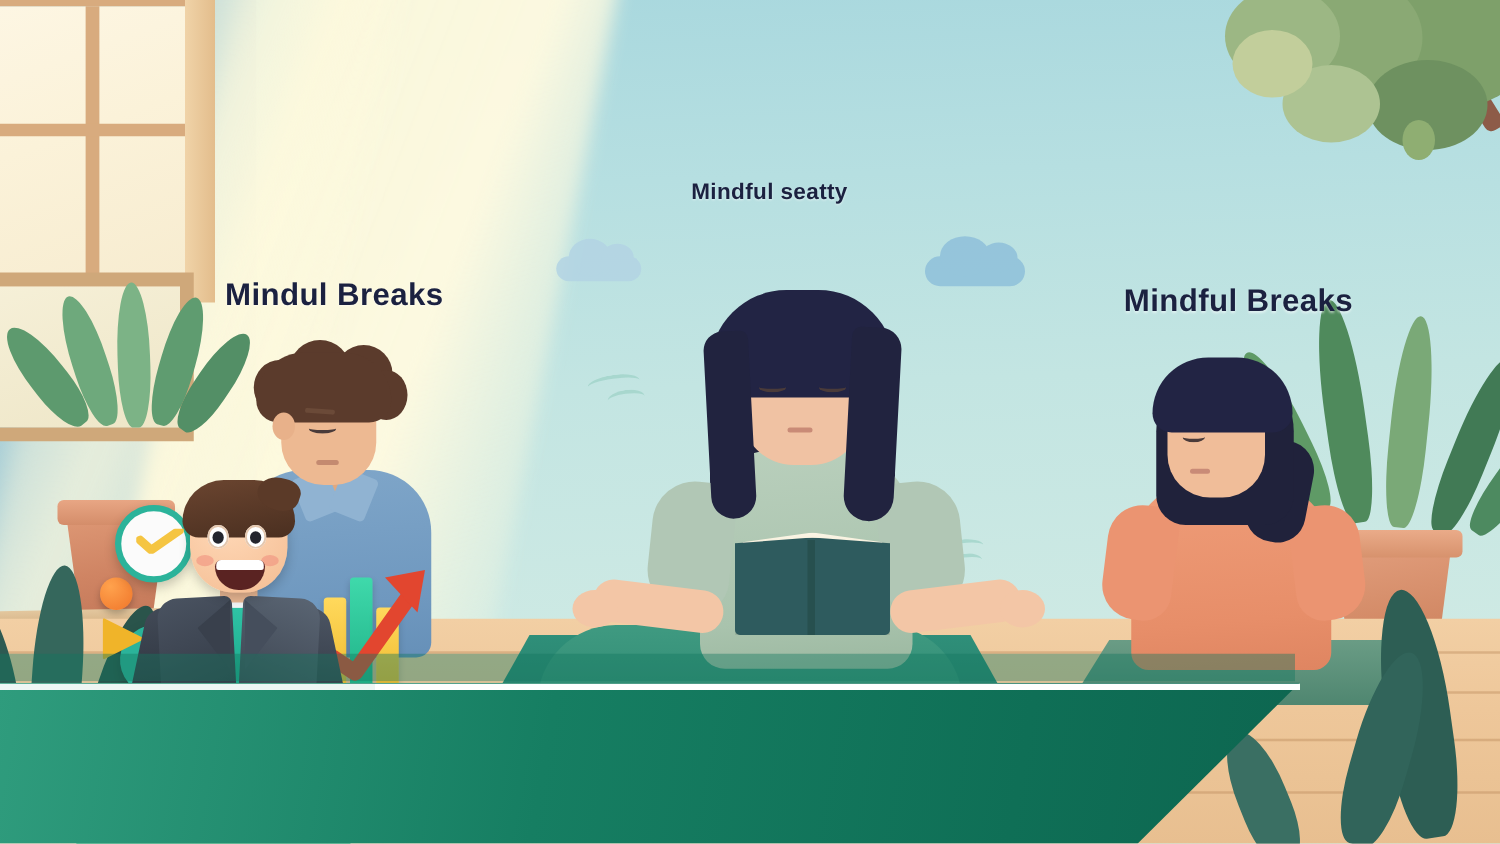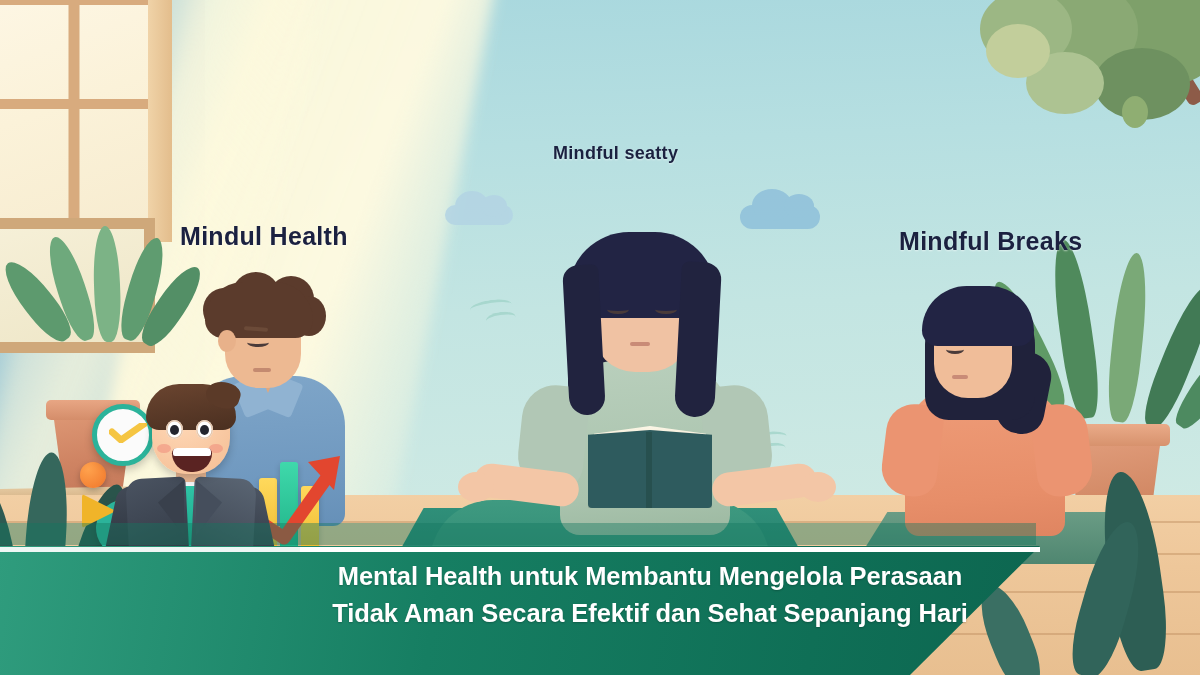--- a/index.html
+++ b/index.html
@@ -645,26 +645,22 @@
       <div class="g3d bm-eye r"></div>
       <div class="g3d bm-pupil l"></div>
       <div class="g3d bm-pupil r"></div>
       <div class="g3d bm-cheek l"></div>
       <div class="g3d bm-cheek r"></div>
       <div class="g3d bm-mouth"></div>
       <div class="g3d bm-teeth"></div>
     </div>
   </div>
 
-  <div class="label left">Mindul Health</div>
+  <div class="label left">Mindul Breaks</div>
   <div class="label center">Mindful seatty</div>
   <div class="label right">Mindful Breaks</div>
 
   <div class="green-wash"></div>
   <div class="banner"></div>
   <div class="banner-rule2"></div>
   <div class="banner-rule"></div>
-  <div class="banner-text">
-    <span class="ln">Mental Health untuk Membantu Mengelola Perasaan</span>
-    <span class="ln">Tidak Aman Secara Efektif dan Sehat Sepanjang Hari</span>
-  </div>
 
 </div>
 
 </body></html>

